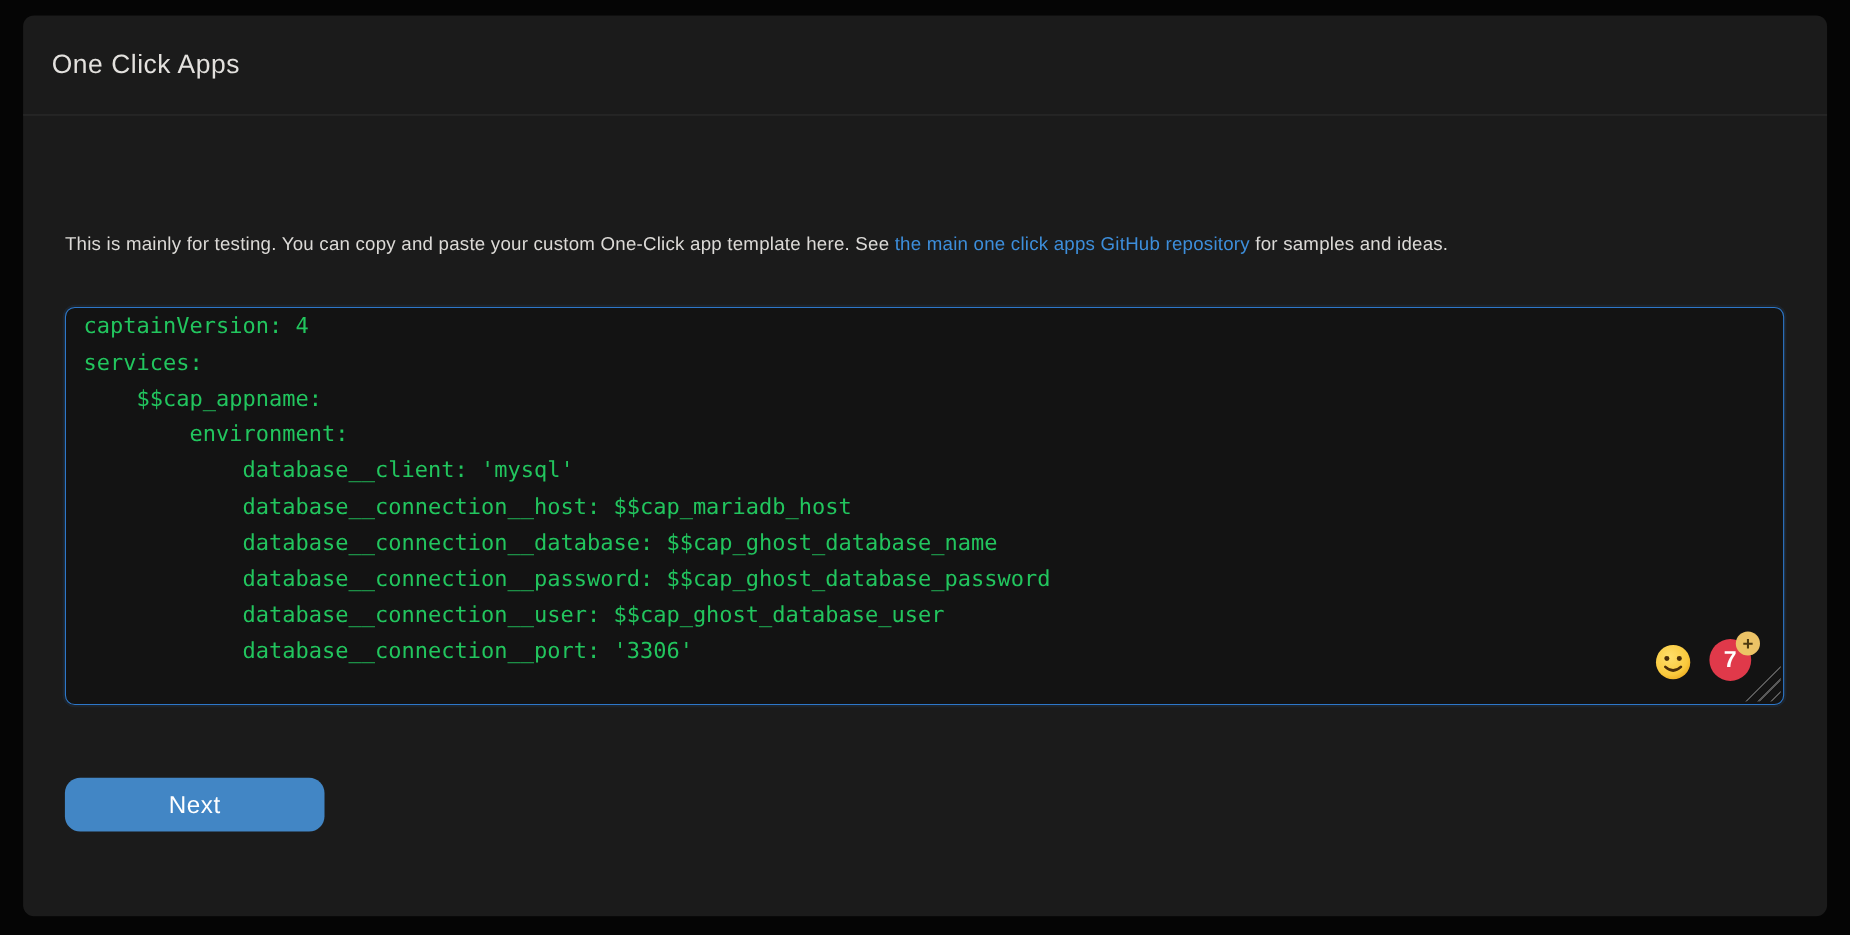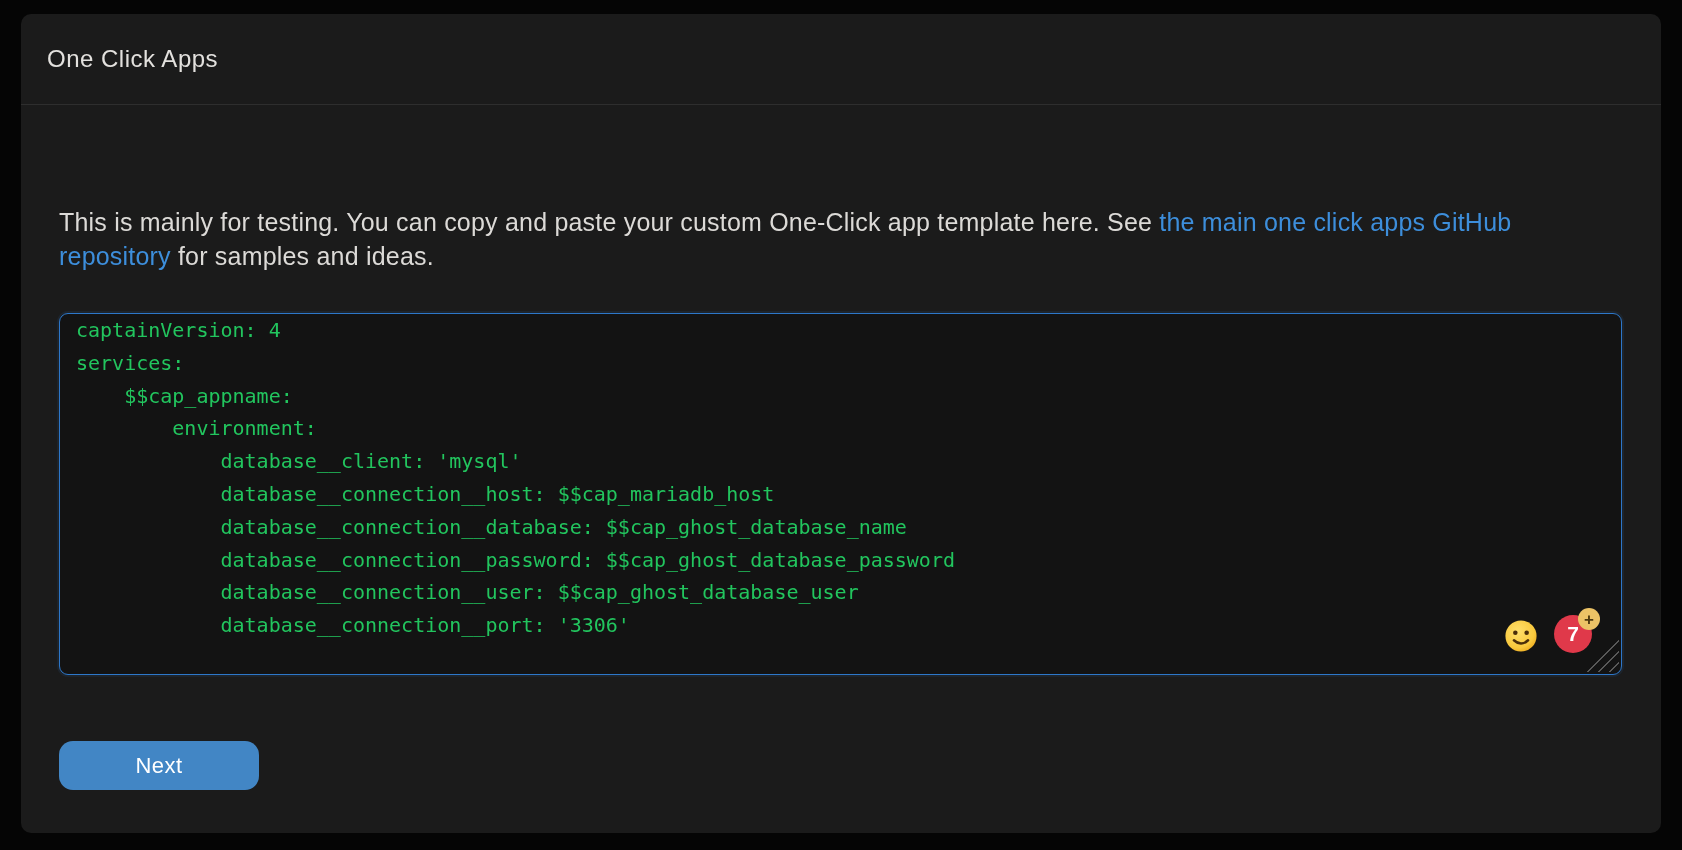--- a/index.html
+++ b/index.html
@@ -25,21 +25,21 @@
   }
   .card-title {
     color: #e3e1de;
     font-size: 24px;
     letter-spacing: 0.5px;
     font-weight: 400;
   }
   .card-body { padding: 0 38px; }
   .desc {
     margin-top: 100px;
-    font-size: 25px;
+    font-size: 17px;
     line-height: 34px;
     color: #dcdad7;
     letter-spacing: 0.2px;
     max-width: 1545px;
     font-weight: 400;
   }
   .desc a {
     color: #3d8edb;
     text-decoration: none;
     cursor: pointer;
@@ -110,21 +110,21 @@
     right: 3px; bottom: 3px;
     width: 42px; height: 34px;
     background: repeating-linear-gradient(135deg, transparent 0 6.5px, #707070 6.5px 8px);
     clip-path: polygon(100% 0, 100% 100%, 0 100%);
     border-bottom-right-radius: 8px;
     opacity: 0.75;
     cursor: nwse-resize;
   }
   .next-btn {
     margin-top: 66px;
-    width: 200px; height: 49px;
+    width: 236px; height: 49px;
     background: #4286c5;
     border: none;
     border-radius: 14px;
     color: #ffffff;
     font-size: 22px;
     font-family: "Liberation Sans", sans-serif;
     letter-spacing: 0.5px;
     cursor: pointer;
     display: block;
   }

